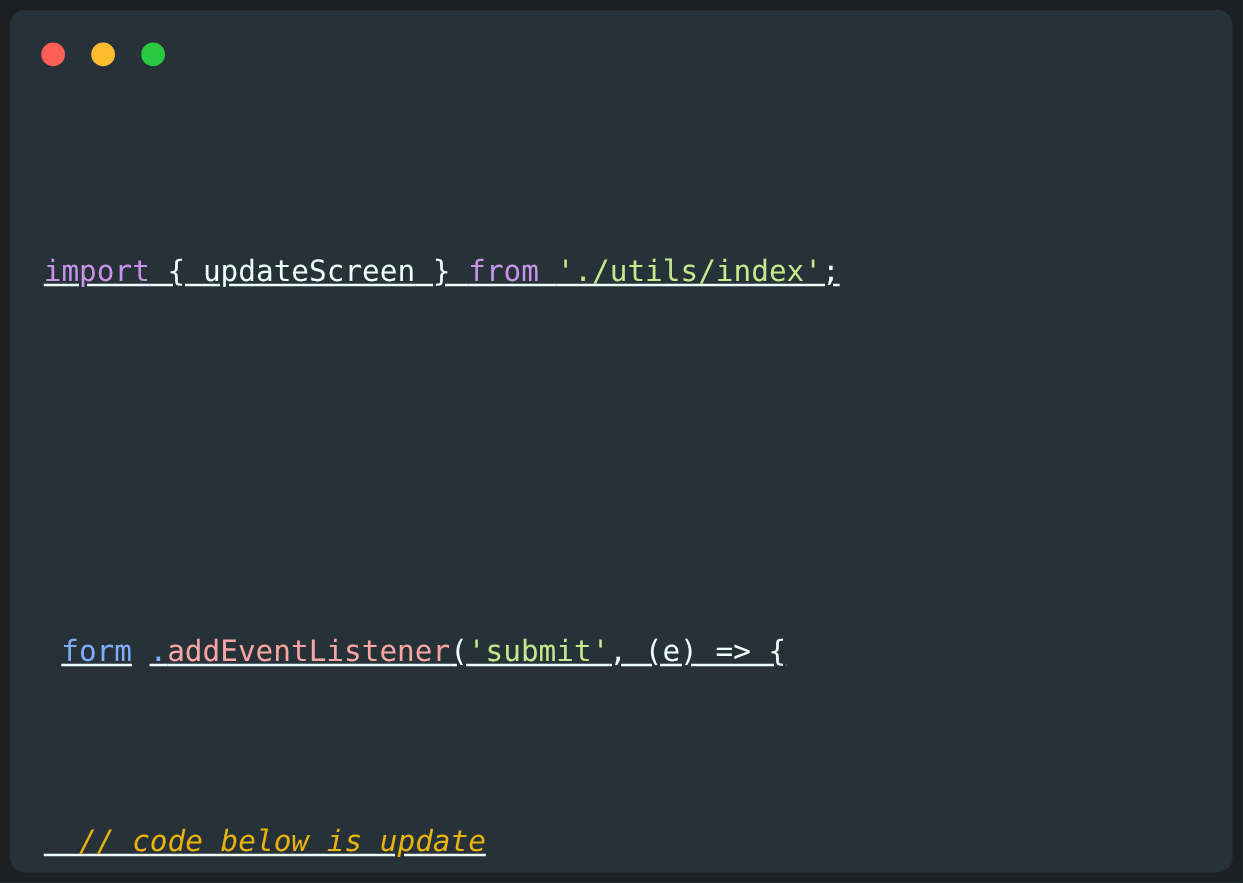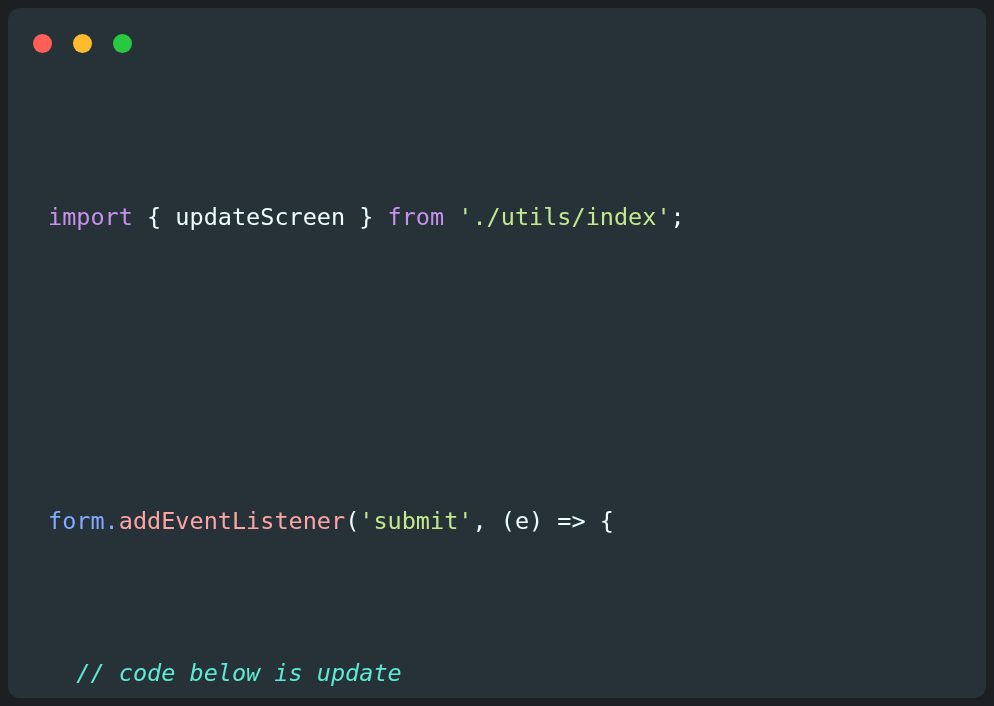--- a/index.html
+++ b/index.html
@@ -50,34 +50,35 @@
     margin: 0;
     font-family: "DejaVu Sans Mono", "Liberation Mono", monospace;
     font-size: 23.5px;
     line-height: 38px;
     color: #eeffff;
     white-space: pre;
     letter-spacing: 0px;
   }
 
   .line {
-    padding-left: 40px;
+    padding-left: 27px;
     height: 38px;
     box-sizing: border-box;
     white-space: pre;
+    text-decoration: underline;
   }
   .line.blank { color: transparent; }
 
   
   .kw   { color: #c792ea; }            
   .str  { color: #c3e88d; }            
-  .fn   { color: #82aaff; }            
+  .fn   { color: #82aaff; margin-left: 14px; }            
   .prop { color: #fca5a5; }            
   .pun  { color: #eeffff; }            
-  .cmt  { color: #5eead4; font-style: italic; }  
+  .cmt  { color: #eab308; font-style: italic; }  
 </style>
 </head>
 <body>
 
 <div class="window">
 
   <div class="titlebar">
     <span class="dot dot-close"></span>
     <span class="dot dot-min"></span>
     <span class="dot dot-max"></span>

